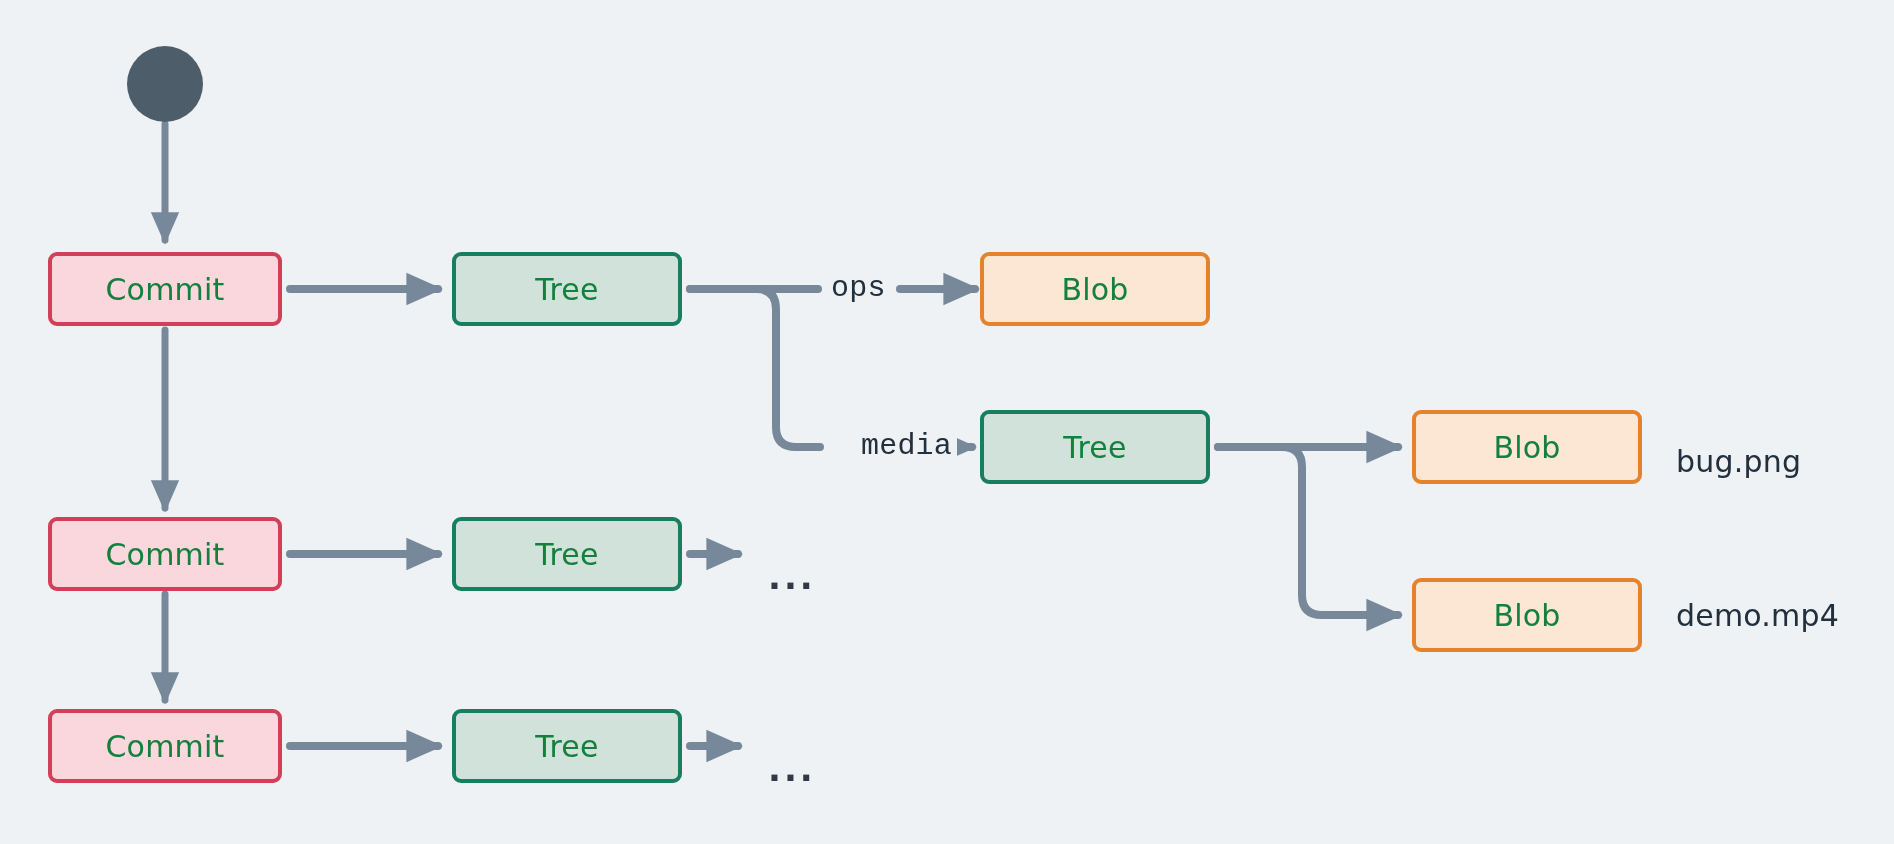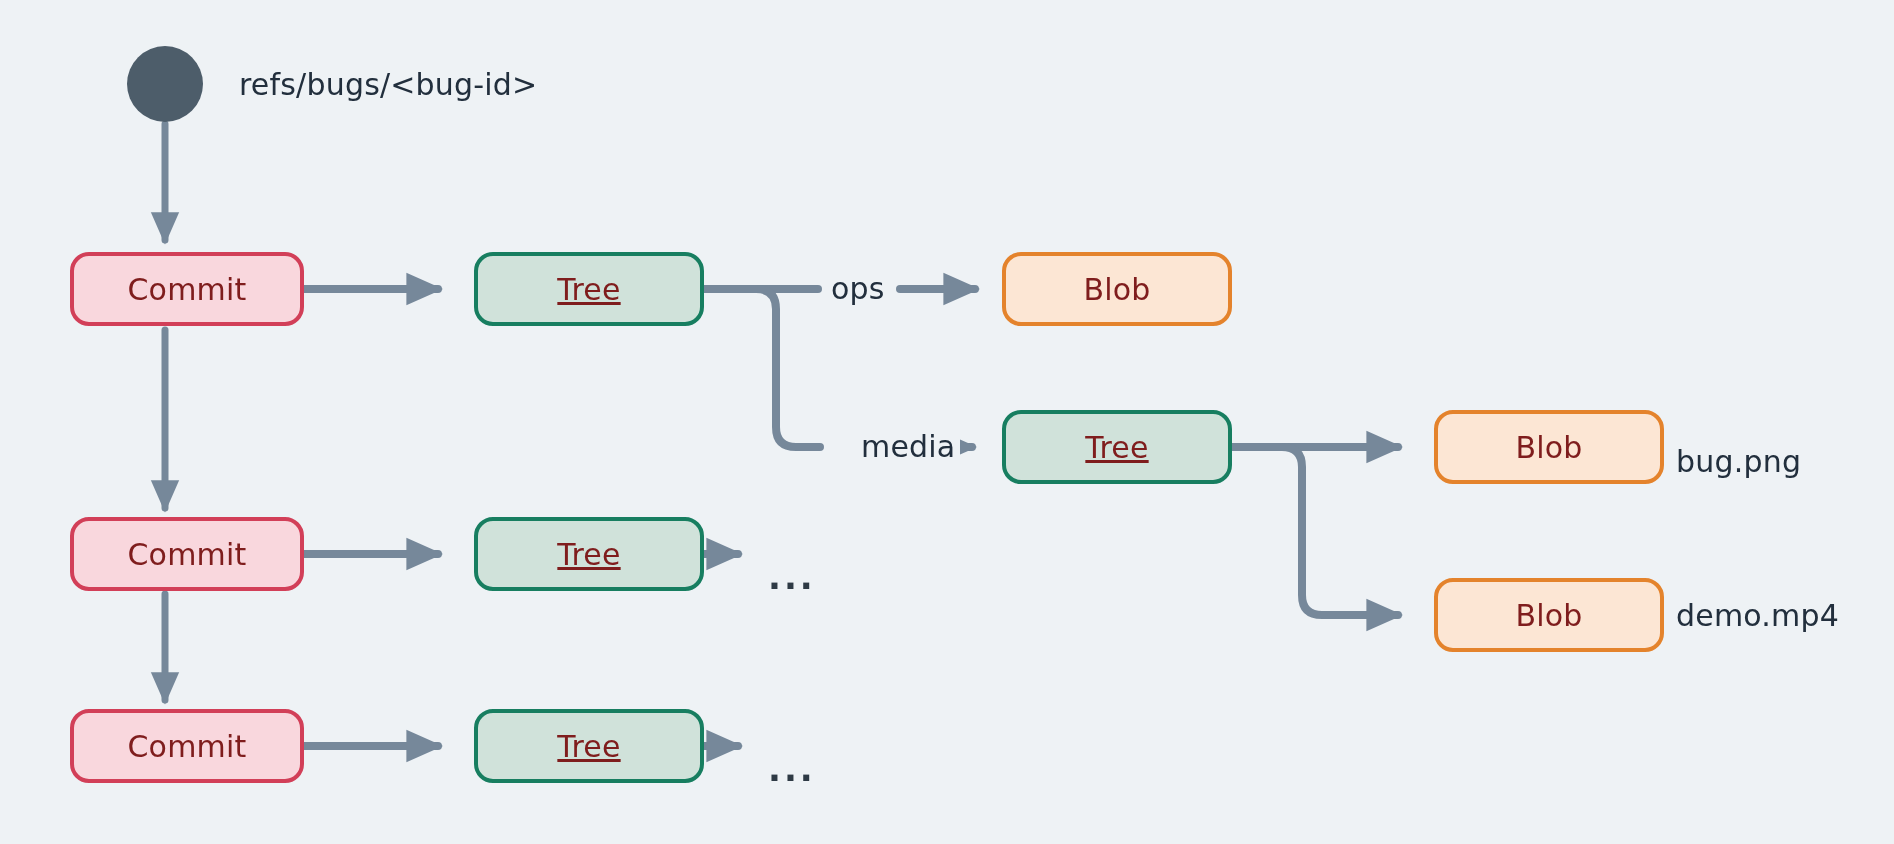--- a/index.html
+++ b/index.html
@@ -25,37 +25,35 @@
     top: 0;
     width: 1894px;
     height: 844px;
   }
   .node {
     position: absolute;
     box-sizing: border-box;
     display: flex;
     align-items: center;
     justify-content: center;
-    border-radius: 19px;
+    border-radius: 9px;
     border-style: solid;
     border-width: 4px;
     font-size: 30px;
     letter-spacing: 0.2px;
-    color: #7f1d1d;
+    color: #15803d;
     white-space: nowrap;
-    margin-left: 22px;
   }
   .node-commit {
     background: #f9d7dd;
     border-color: #d23f58;
   }
   .node-tree {
     background: #d0e2da;
     border-color: #177e60;
-    text-decoration: underline;
   }
   .node-blob {
     background: #fce6d4;
     border-color: #e4832c;
   }
   .ref-dot {
     position: absolute;
     border-radius: 50%;
     background: #4d5d6a;
   }
@@ -67,20 +65,21 @@
     letter-spacing: 0.2px;
   }
   .edge-label {
     position: absolute;
     font-size: 30px;
     color: #222f3d;
     white-space: nowrap;
     background: #eef2f5;
     padding: 0 5px;
     letter-spacing: 0.2px;
+    font-family: Liberation Mono, monospace;
   }
   .ellipsis {
     position: absolute;
     font-size: 34px;
     font-weight: 700;
     color: #2e3a45;
     letter-spacing: 3px;
     white-space: nowrap;
   }
 </style>
@@ -113,21 +112,20 @@
     <path d="M 938 447 L 972 447" stroke="#76889a" stroke-width="8" fill="none" stroke-linecap="round" marker-end="url(#arrow)"></path>
 
     <path d="M 1218 447 L 1398 447" stroke="#76889a" stroke-width="8" fill="none" stroke-linecap="round" marker-end="url(#arrow)"></path>
     <path d="M 1218 447 L 1282 447 Q 1302 447 1302 467 L 1302 595 Q 1302 615 1322 615 L 1398 615" stroke="#76889a" stroke-width="8" fill="none" stroke-linecap="round" stroke-linejoin="round" marker-end="url(#arrow)"></path>
 
     <path d="M 690 554 L 738 554" stroke="#76889a" stroke-width="8" fill="none" stroke-linecap="round" marker-end="url(#arrow)"></path>
     <path d="M 690 746 L 738 746" stroke="#76889a" stroke-width="8" fill="none" stroke-linecap="round" marker-end="url(#arrow)"></path>
   </svg>
 
   <div class="ref-dot" style="left:127px; top:46px; width:76px; height:76px;"></div>
-  <div class="plain-label" style="left:239px; top:67px;">refs/bugs/&lt;bug-id&gt;</div>
 
   <div class="node node-commit" style="left:48px; top:252px; width:234px; height:74px;">Commit</div>
   <div class="node node-commit" style="left:48px; top:517px; width:234px; height:74px;">Commit</div>
   <div class="node node-commit" style="left:48px; top:709px; width:234px; height:74px;">Commit</div>
 
   <div class="node node-tree" style="left:452px; top:252px; width:230px; height:74px;">Tree</div>
   <div class="node node-tree" style="left:452px; top:517px; width:230px; height:74px;">Tree</div>
   <div class="node node-tree" style="left:452px; top:709px; width:230px; height:74px;">Tree</div>
 
   <div class="edge-label" style="left:826px; top:271px;">ops</div>

